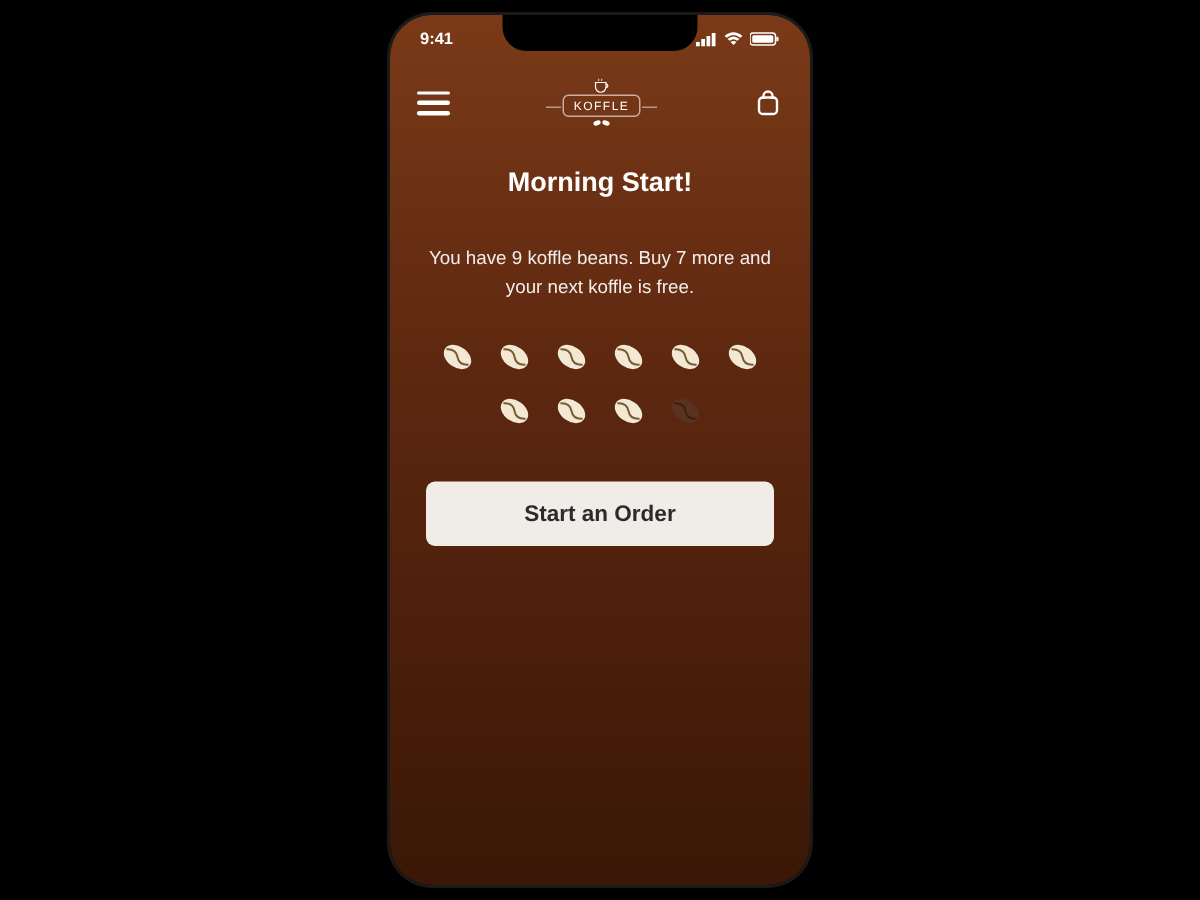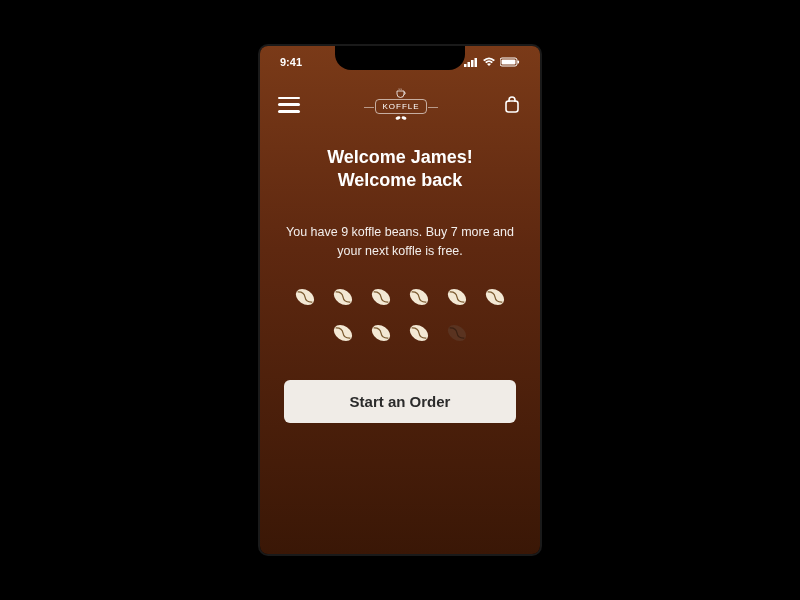--- a/index.html
+++ b/index.html
@@ -8,23 +8,23 @@
     width: 800px;
     height: 600px;
     display: flex;
     align-items: center;
     justify-content: center;
     font-family: -apple-system, BlinkMacSystemFont, "Segoe UI", sans-serif;
     overflow: hidden;
   }
   .phone {
     width: 280px;
-    height: 508px;
+    height: 580px;
     background: linear-gradient(180deg, #7a3a18 0%, #5e2810 40%, #3a1706 100%);
-    border-radius: 8px;
+    border-radius: 28px;
     position: relative;
     overflow: hidden;
     box-shadow: 0 0 0 2px #1a1a1a;
   }
   .notch {
     position: absolute;
     top: 0;
     left: 50%;
     transform: translateX(-50%);
     width: 130px;
@@ -170,22 +170,21 @@
     <div class="bag">
       <svg width="20" height="20" viewBox="0 0 20 20">
           <rect x="4" y="6" width="12" height="11" rx="2.5" fill="none" stroke="#fff" stroke-width="1.6"></rect>
           <path d="M7 7 V5 a3 3 0 0 1 6 0 V7" fill="none" stroke="#fff" stroke-width="1.6"></path>
         </svg>
     </div>
   </div>
 
   <div class="content">
     <div class="greeting">
-      <div>Welcome James!</div>
-      <div>Welcome back</div>
+      <div>Morning Start!</div>
     </div>
     <div class="sub">You have 9 koffle beans. Buy 7 more and your next koffle is free.</div>
     <div class="beans" id="beans">
         <div class="bean"><svg width="26" height="26" viewBox="0 0 26 26">
     <g transform="rotate(35 13 13)">
       <ellipse cx="13" cy="13" rx="10" ry="7" fill="#f3e8d4"></ellipse>
       <path d="M4 13 Q9 9 13 13 Q17 17 22 13" stroke="#7a5a30" stroke-width="1.3" fill="none"></path>
     </g>
   </svg></div>
         <div class="bean"><svg width="26" height="26" viewBox="0 0 26 26">

